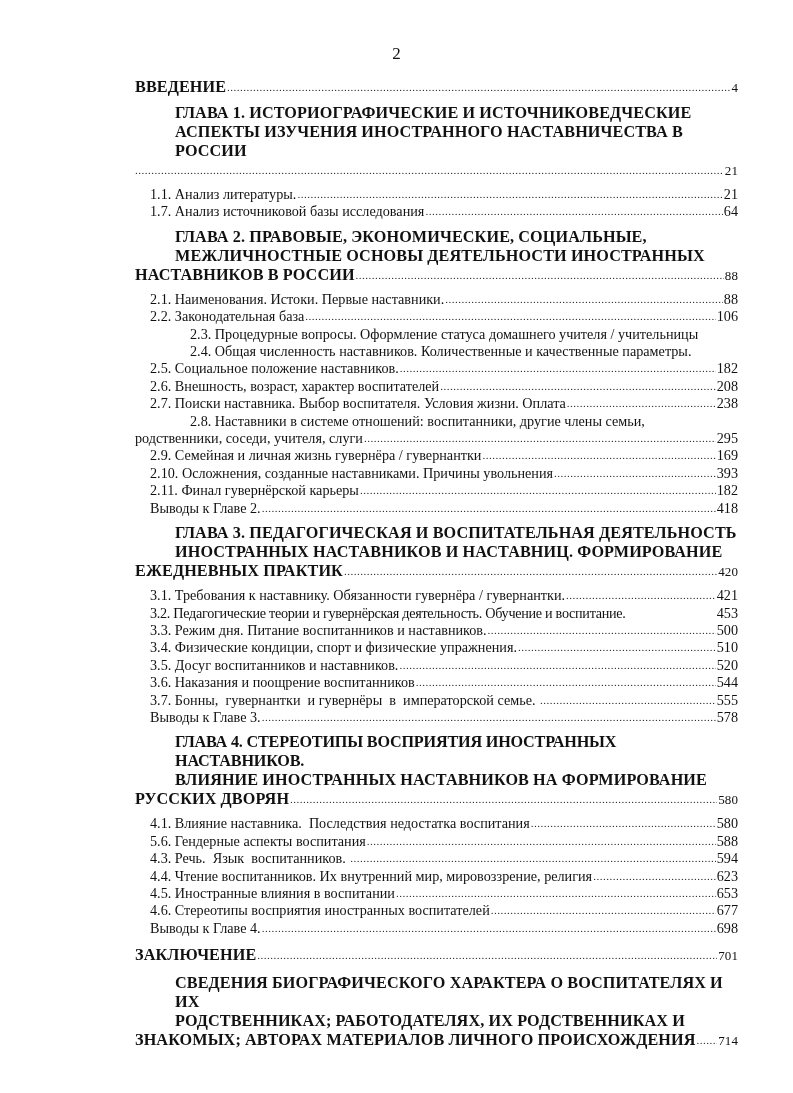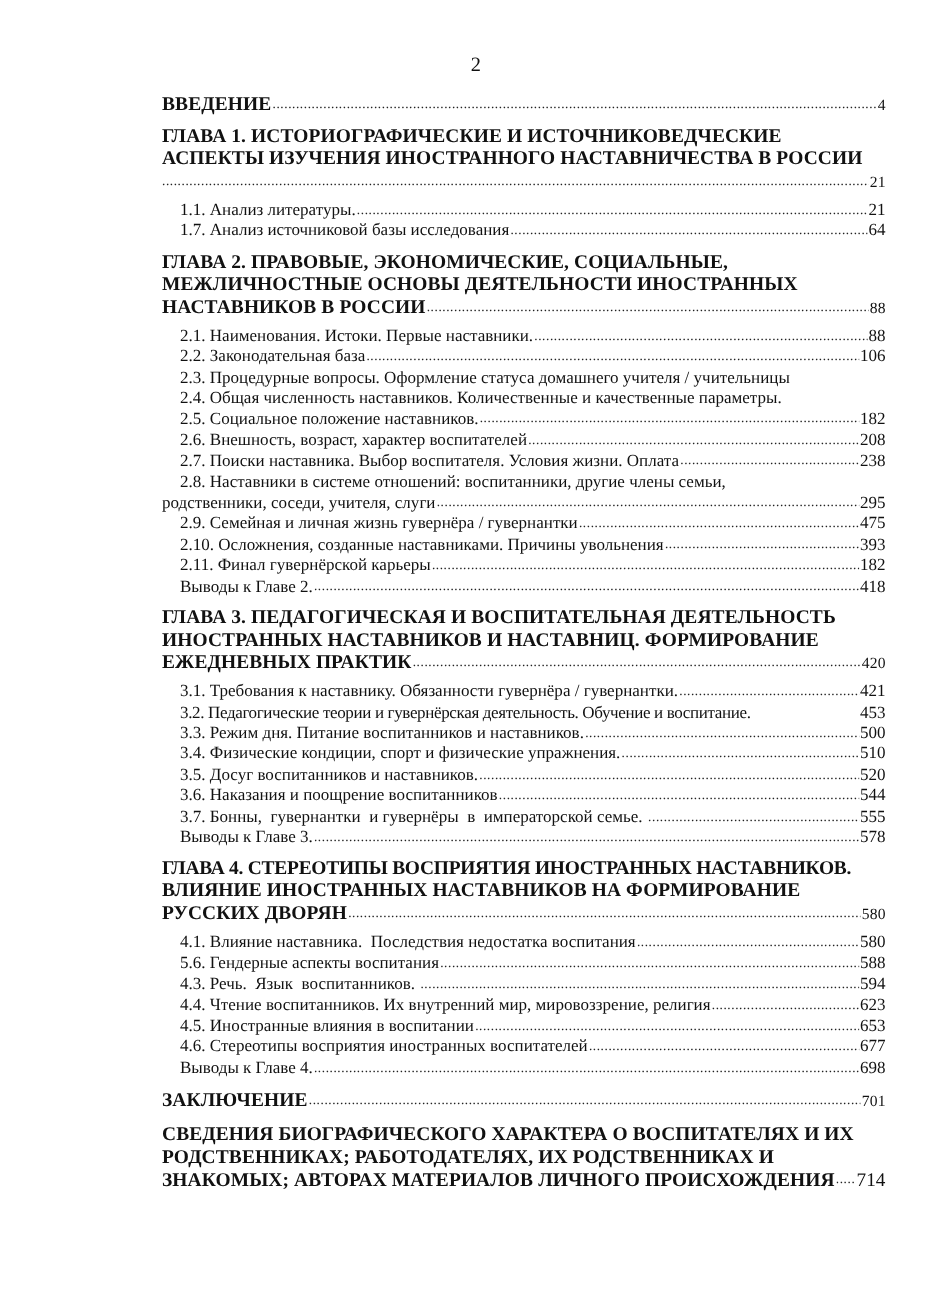--- a/index.html
+++ b/index.html
@@ -12,22 +12,22 @@
   .chapter { font-weight: bold; font-size: 16.2px; line-height: 19px; margin-top: 7px; letter-spacing: 0.1px; }
   .chapter.first { margin-top: 0; }
   .section { font-size: 14.2px; line-height: 17.4px; padding-left: 15px; }
   .line { display: flex; align-items: center; white-space: nowrap; }
   .line .txt { flex: 0 0 auto; }
   .line .dots { flex: 1 1 auto; overflow: hidden; font-weight: normal; font-size: 11px; letter-spacing: 0.5px;
                 color: #222; margin: 0 1px; }
   .line .dots::before { content: "................................................................................................................................................................................................................................................................"; }
   .line .pg { flex: 0 0 auto; font-weight: normal; font-size: 14.2px; }
   .chapter .line .pg { font-size: 13px; }
-  .chapter .line.small-pg .pg { font-size: 16px; }
-  .block { display: block; white-space: normal; }
+  .chapter .line.small-pg .pg { font-size: 13px; }
+  .block { display: block; white-space: normal; margin-left: 40px; }
   .sub-gap { margin-top: 6px; }
 </style>
 </head>
 <body>
 
 <div class="page-number">2</div>
 
 <div class="toc">
 
   <div class="entry chapter first">
@@ -118,21 +118,21 @@
     <div class="line" style="margin-left:-15px">
         <span class="txt">родственники, соседи, учителя, слуги </span>
         <span class="dots"></span>
         <span class="pg">295</span>
       </div>
   </div>
   <div class="entry section">
     <div class="line">
         <span class="txt">2.9. Семейная и личная жизнь гувернёра / гувернантки </span>
         <span class="dots"></span>
-        <span class="pg">475</span>
+        <span class="pg">169</span>
       </div>
   </div>
   <div class="entry section">
     <div class="line">
         <span class="txt">2.10. Осложнения, созданные наставниками. Причины увольнения</span>
         <span class="dots"></span>
         <span class="pg">393</span>
       </div>
   </div>
   <div class="entry section">

